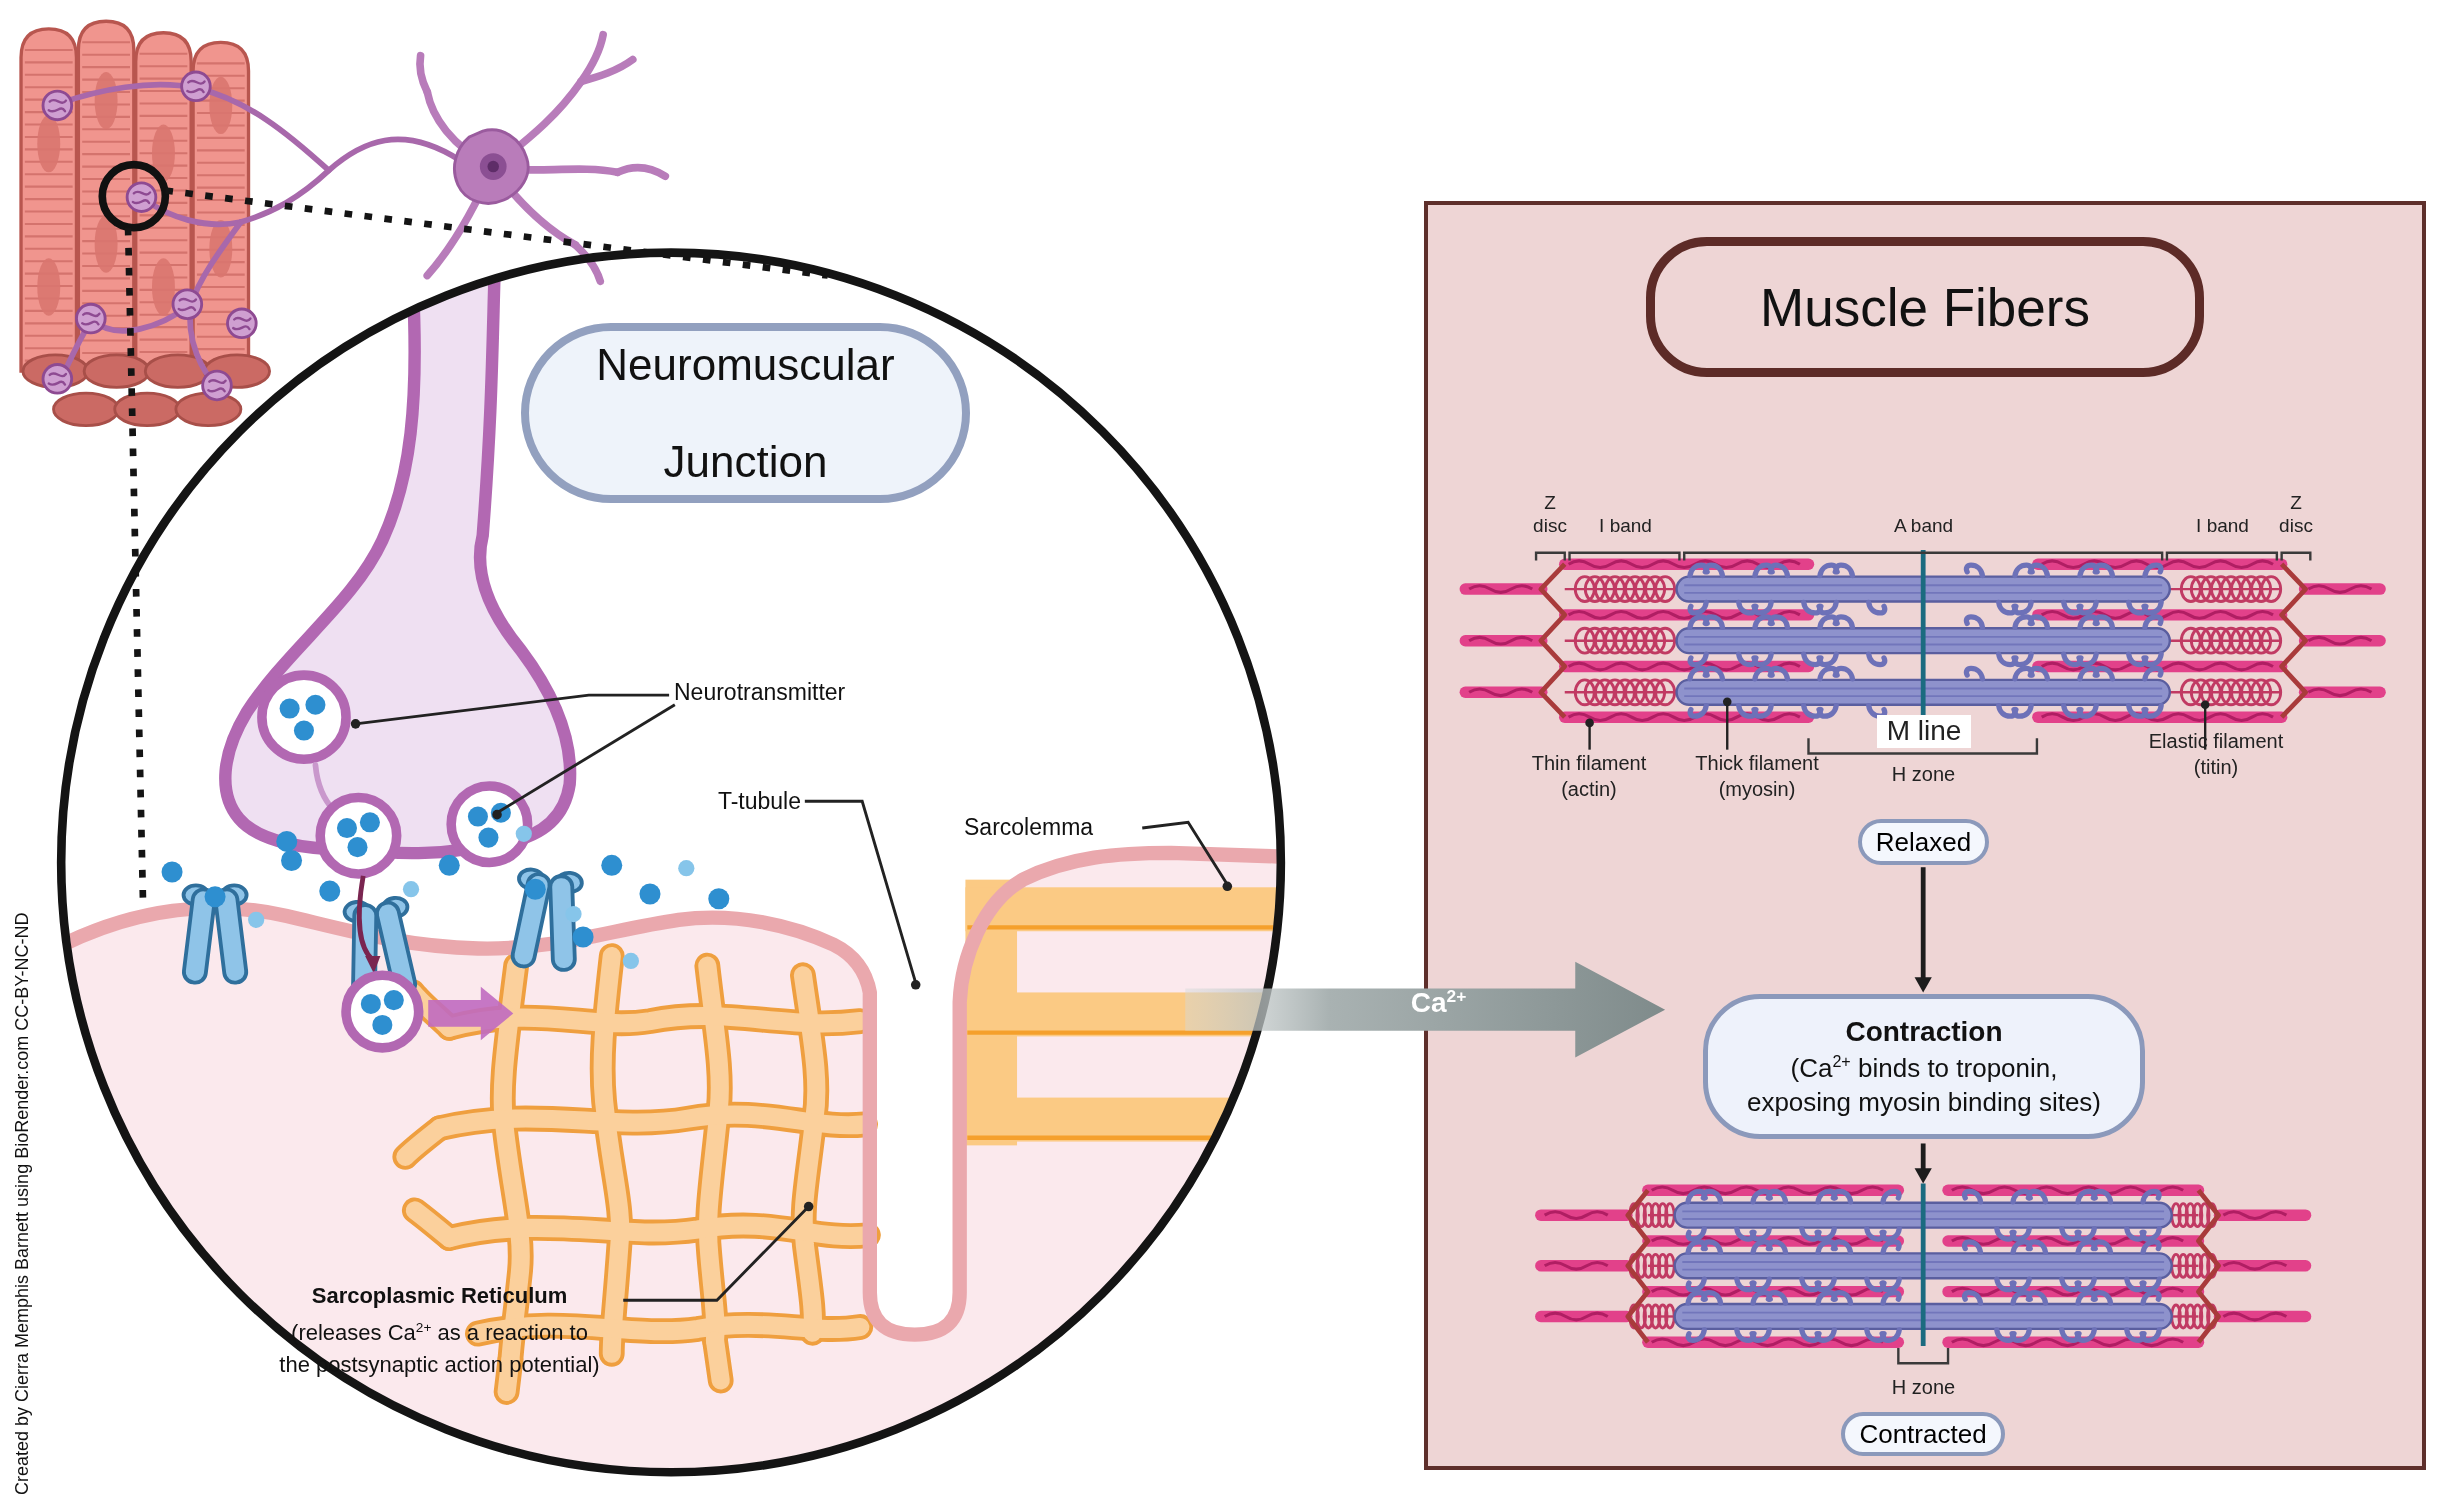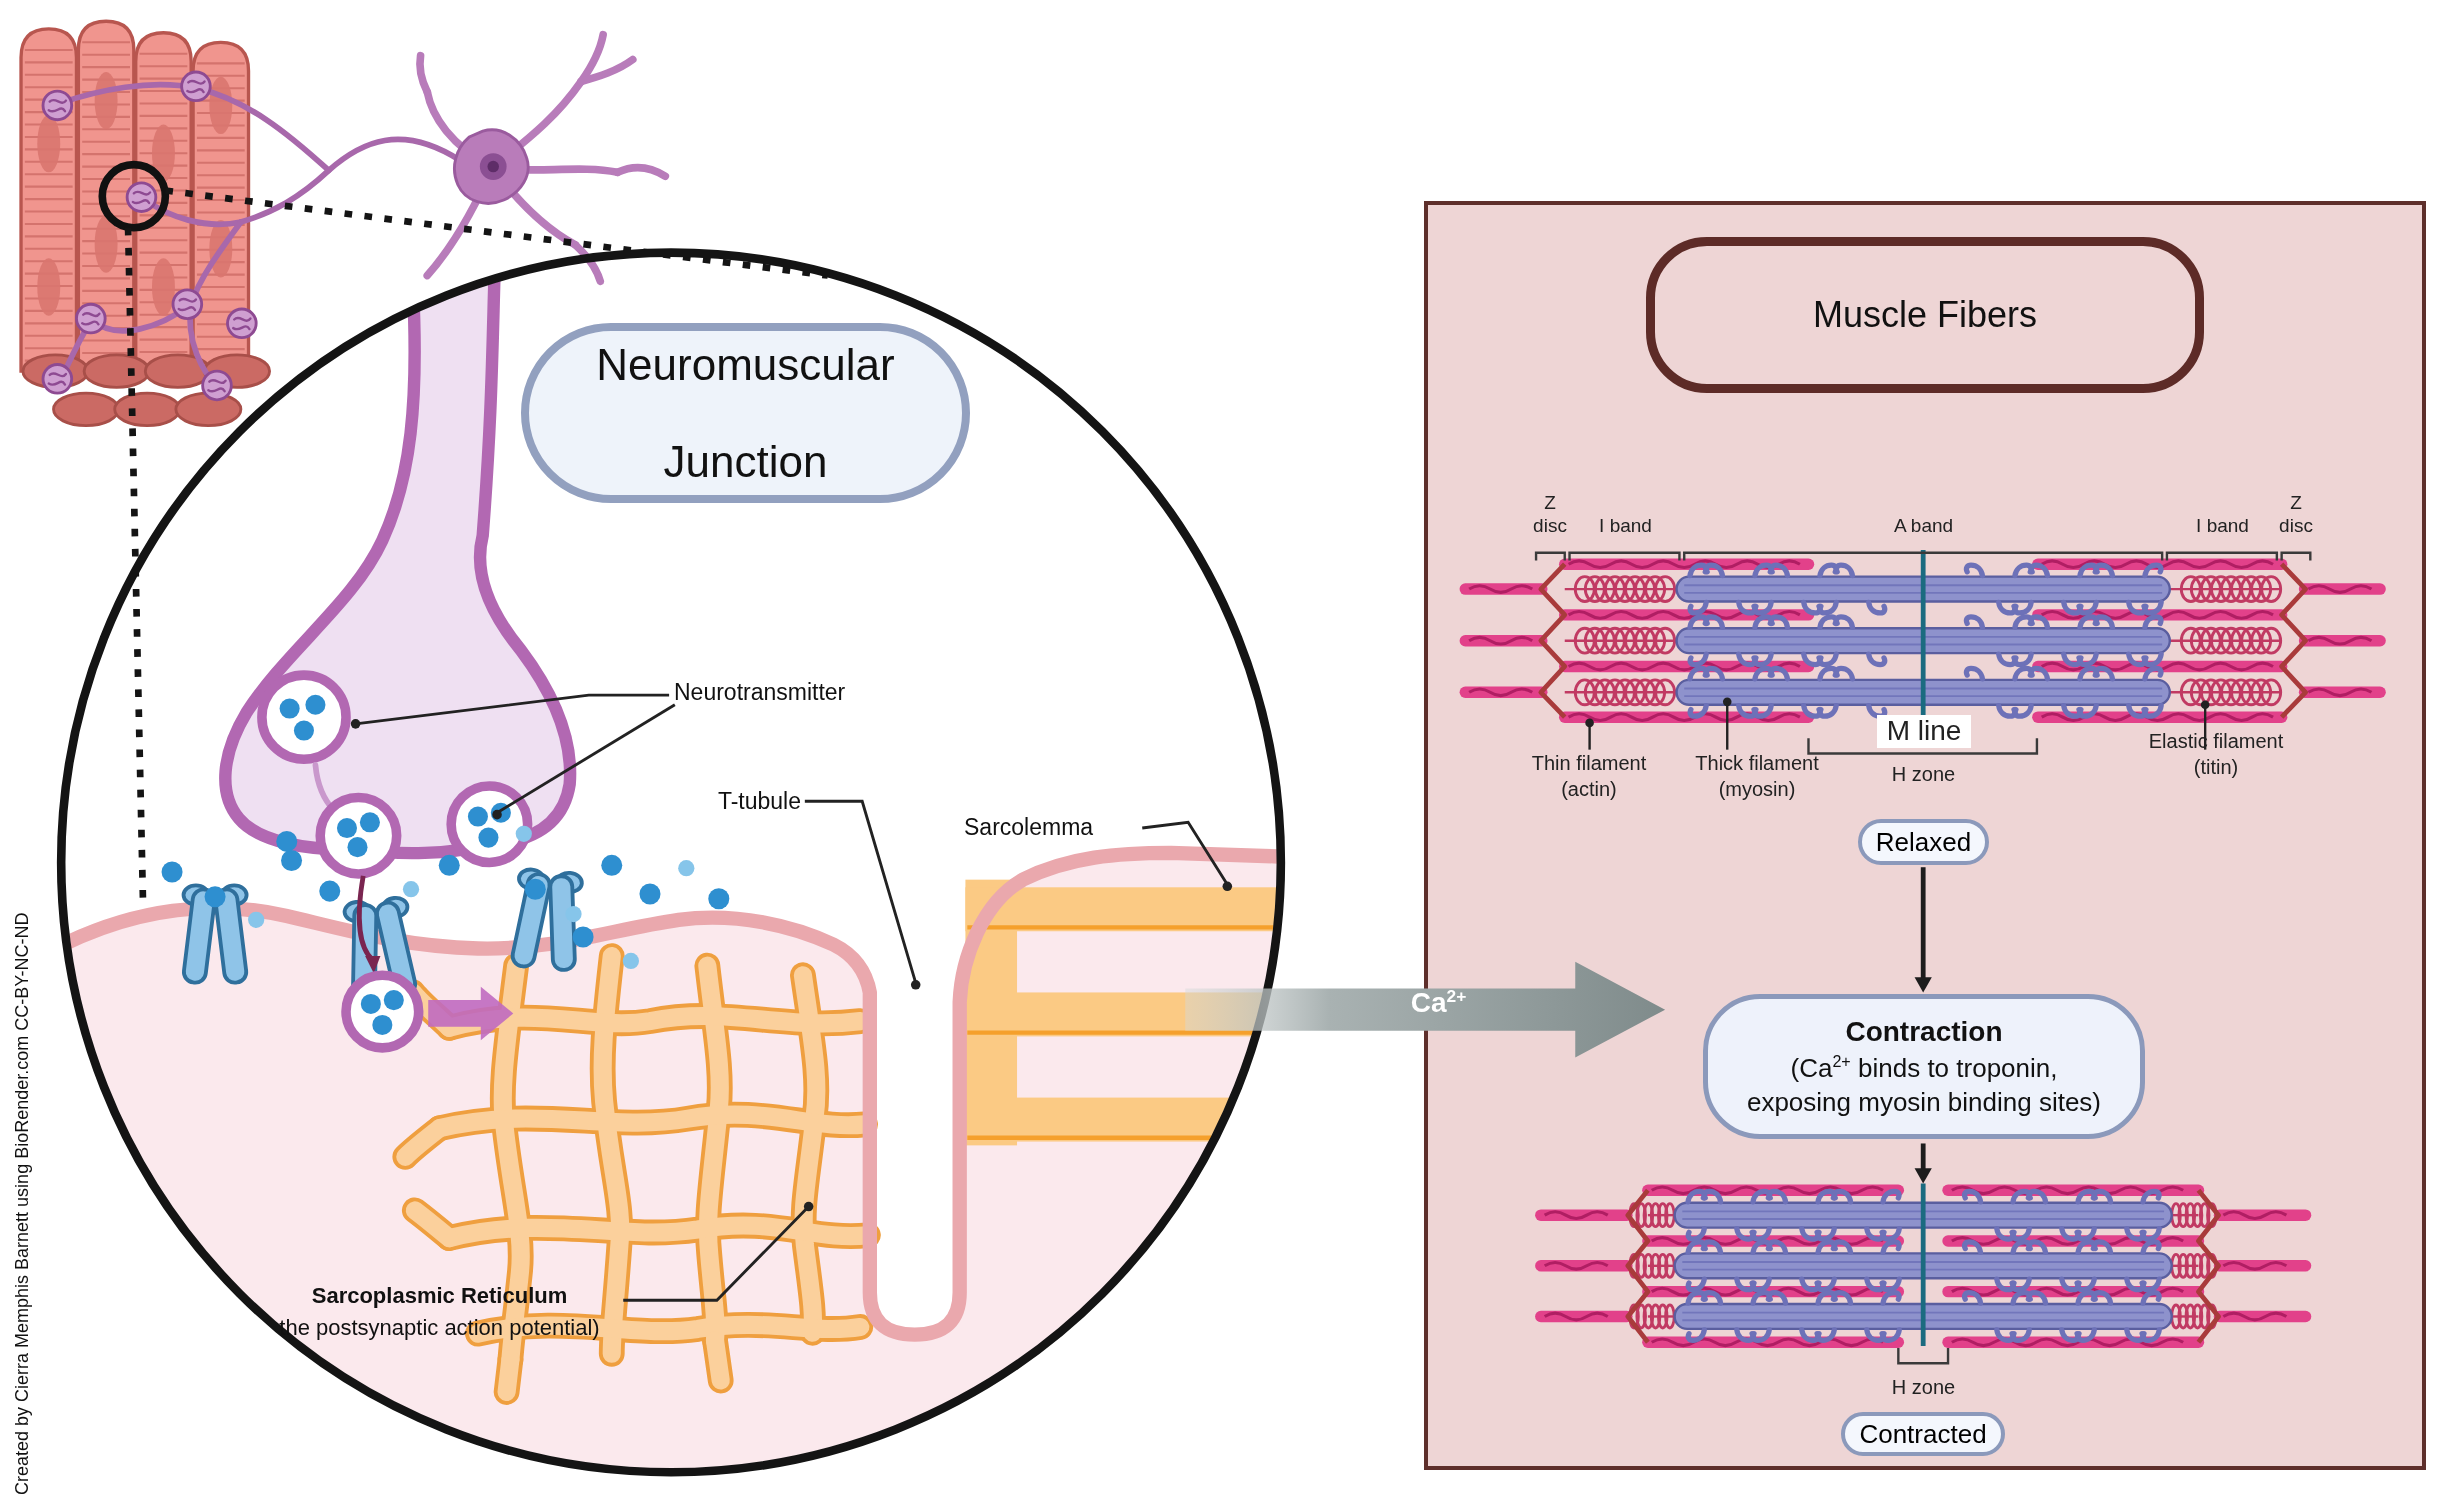--- a/index.html
+++ b/index.html
@@ -2,24 +2,24 @@
 <html><head>
 <meta charset="utf-8">
 <style>
   html,body{margin:0;padding:0;background:#fff;}
   .stage{position:relative;width:2447px;height:1506px;background:#ffffff;overflow:hidden;
          font-family:"Liberation Sans",sans-serif;color:#1b1b1b;}
   .stage svg{position:absolute;left:0;top:0;pointer-events:none;}
   .ctr{text-align:center;}
   .panel{position:absolute;left:1424px;top:201px;width:1002px;height:1269px;
          background:#eed5d5;border:4.8px solid #5e2f2b;box-sizing:border-box;}
-  .mf-title{position:absolute;left:1646px;top:237px;width:558px;height:156px;
+  .mf-title{position:absolute;left:1646px;top:237px;width:558px;height:140px;
             border:9.6px solid #5d2b27;border-radius:61px;box-sizing:border-box;
             display:flex;align-items:center;justify-content:center;
-            font-size:36px;color:#111;}
+            font-size:53px;color:#111;}
   .nmj-pill{position:absolute;left:521px;top:323px;width:449px;height:180px;
             background:#eef3fa;border:8.6px solid #92a0bf;border-radius:94px;box-sizing:border-box;
             display:flex;flex-direction:column;align-items:center;justify-content:center;
             font-size:44px;line-height:1.35;color:#111;gap:37px;}
   .badge{position:absolute;background:#f4f7fd;border:4.8px solid #8b99bb;border-radius:25px;
          box-sizing:border-box;display:flex;align-items:center;justify-content:center;
          font-size:26px;color:#000000;}
   .cbox{position:absolute;left:1703px;top:994px;width:442px;height:145px;background:#eef2fb;
         border:5.7px solid #8b99bb;border-radius:57px;box-sizing:border-box;
         display:flex;flex-direction:column;align-items:center;justify-content:center;
@@ -713,20 +713,21 @@
   </div>
 
   <div class="biglabel" style="left:674px;top:679px;">Neurotransmitter</div>
 
   <div class="biglabel" style="left:660px;top:788px;width:141px;text-align:right;">T-tubule</div>
 
   <div class="biglabel" style="left:964px;top:814px;">Sarcolemma</div>
 
   <div class="sr-block">
     <div class="t">Sarcoplasmic Reticulum</div>
+    <div><span>(releases Ca</span><sup>2+</sup><span> as a reaction to</span></div>
     <div>the postsynaptic action potential)</div>
   </div>
 
   <div class="ca-label">
     <span>Ca</span><sup>2+</sup>
   </div>
 
   <div class="mf-title">Muscle Fibers</div>
 
   <div class="slabel ctr" style="left:1512px;top:491px;width:76px;">

